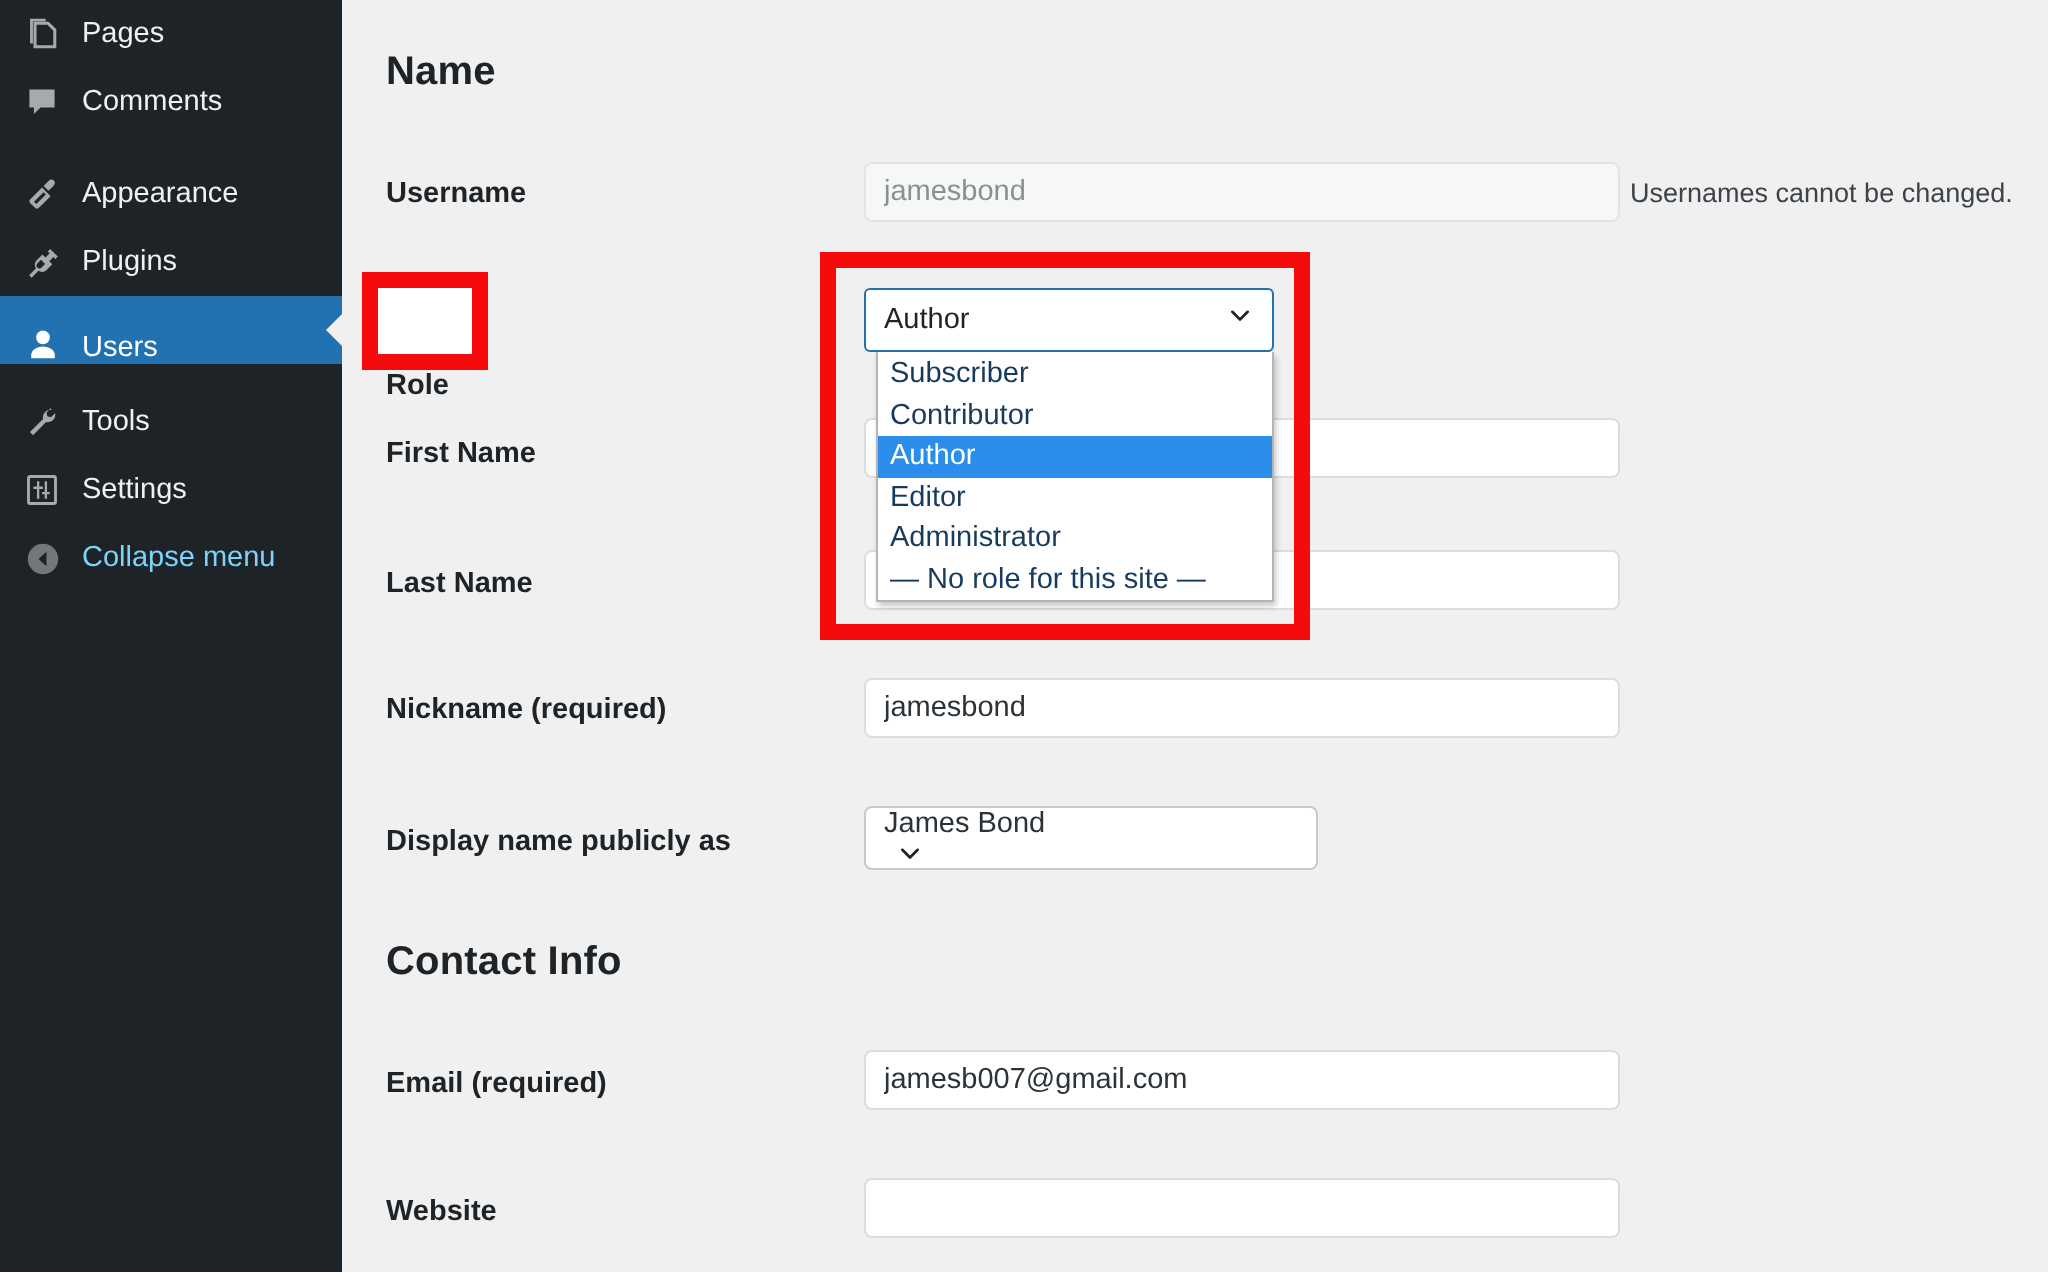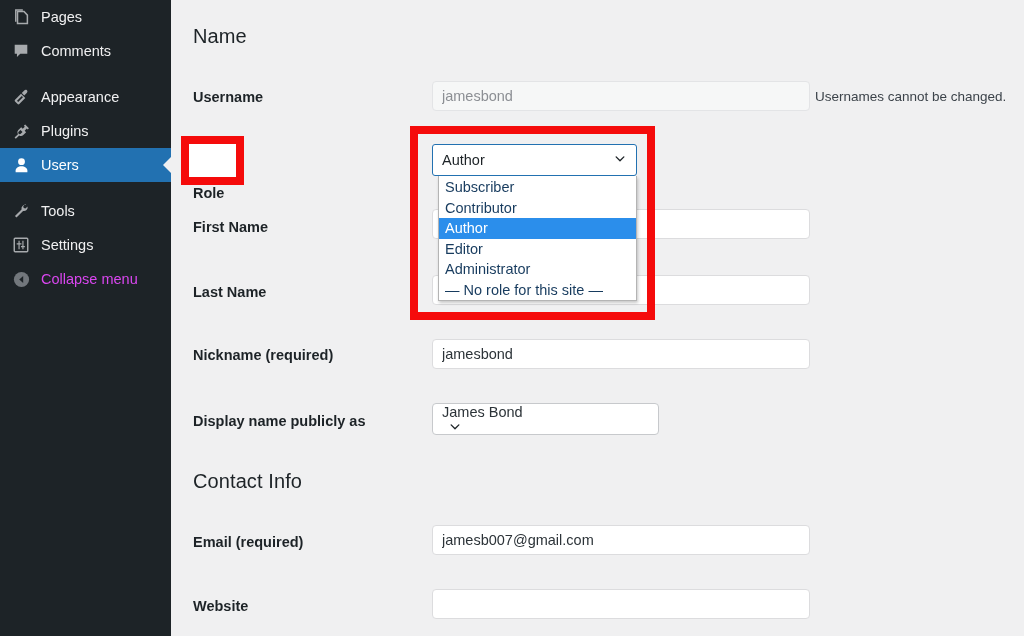--- a/index.html
+++ b/index.html
@@ -34,20 +34,21 @@
     width: 22px; height: 20px;
     margin-right: 9px;
     display: flex; align-items: center; justify-content: center;
     flex: none;
   }
   .menu-item .mi-icon svg { display: block; }
   .menu-item.active {
     background: #2271b1;
     color: #fff;
     font-weight: 400;
+    align-items: flex-end;
   }
   .menu-item.active .mi-icon svg { fill: #fff; }
   .menu-item .mi-icon svg { fill: #a7aaad; }
   .menu-arrow {
     position: absolute; right: 0; top: 50%;
     transform: translateY(-50%);
     width: 0; height: 0;
     border-top: 8px solid transparent;
     border-bottom: 8px solid transparent;
     border-right: 8px solid #f0f0f1;
@@ -58,34 +59,34 @@
   .submenu-item {
     display: block;
     padding: 6px 0 6px 10px;
     font-size: 14px;
     color: #b6bbc0;
     cursor: pointer;
     white-space: nowrap;
   }
   .submenu-item.current { color: #fff; font-weight: bold; }
 
-  .menu-item.dim { color: #d946ef; text-align: right; }
+  .menu-item.dim { color: #7dd3fc; text-align: right; }
   .menu-item.dim .mi-icon svg { fill: #a7aaad; }
 
   
   #content {
     position: absolute; left: 171px; top: 0;
     width: 853px; height: 636px;
     background: #f0f0f1;
   }
 
   .section-title {
     position: absolute;
     font-size: 20px;
-    font-weight: normal;
+    font-weight: bold;
     color: #1d2327;
     letter-spacing: 0.1px;
   }
 
   .field-label {
     position: absolute;
     font-size: 14.5px;
     color: #1d2327;
     font-weight: bold;
     white-space: nowrap;

